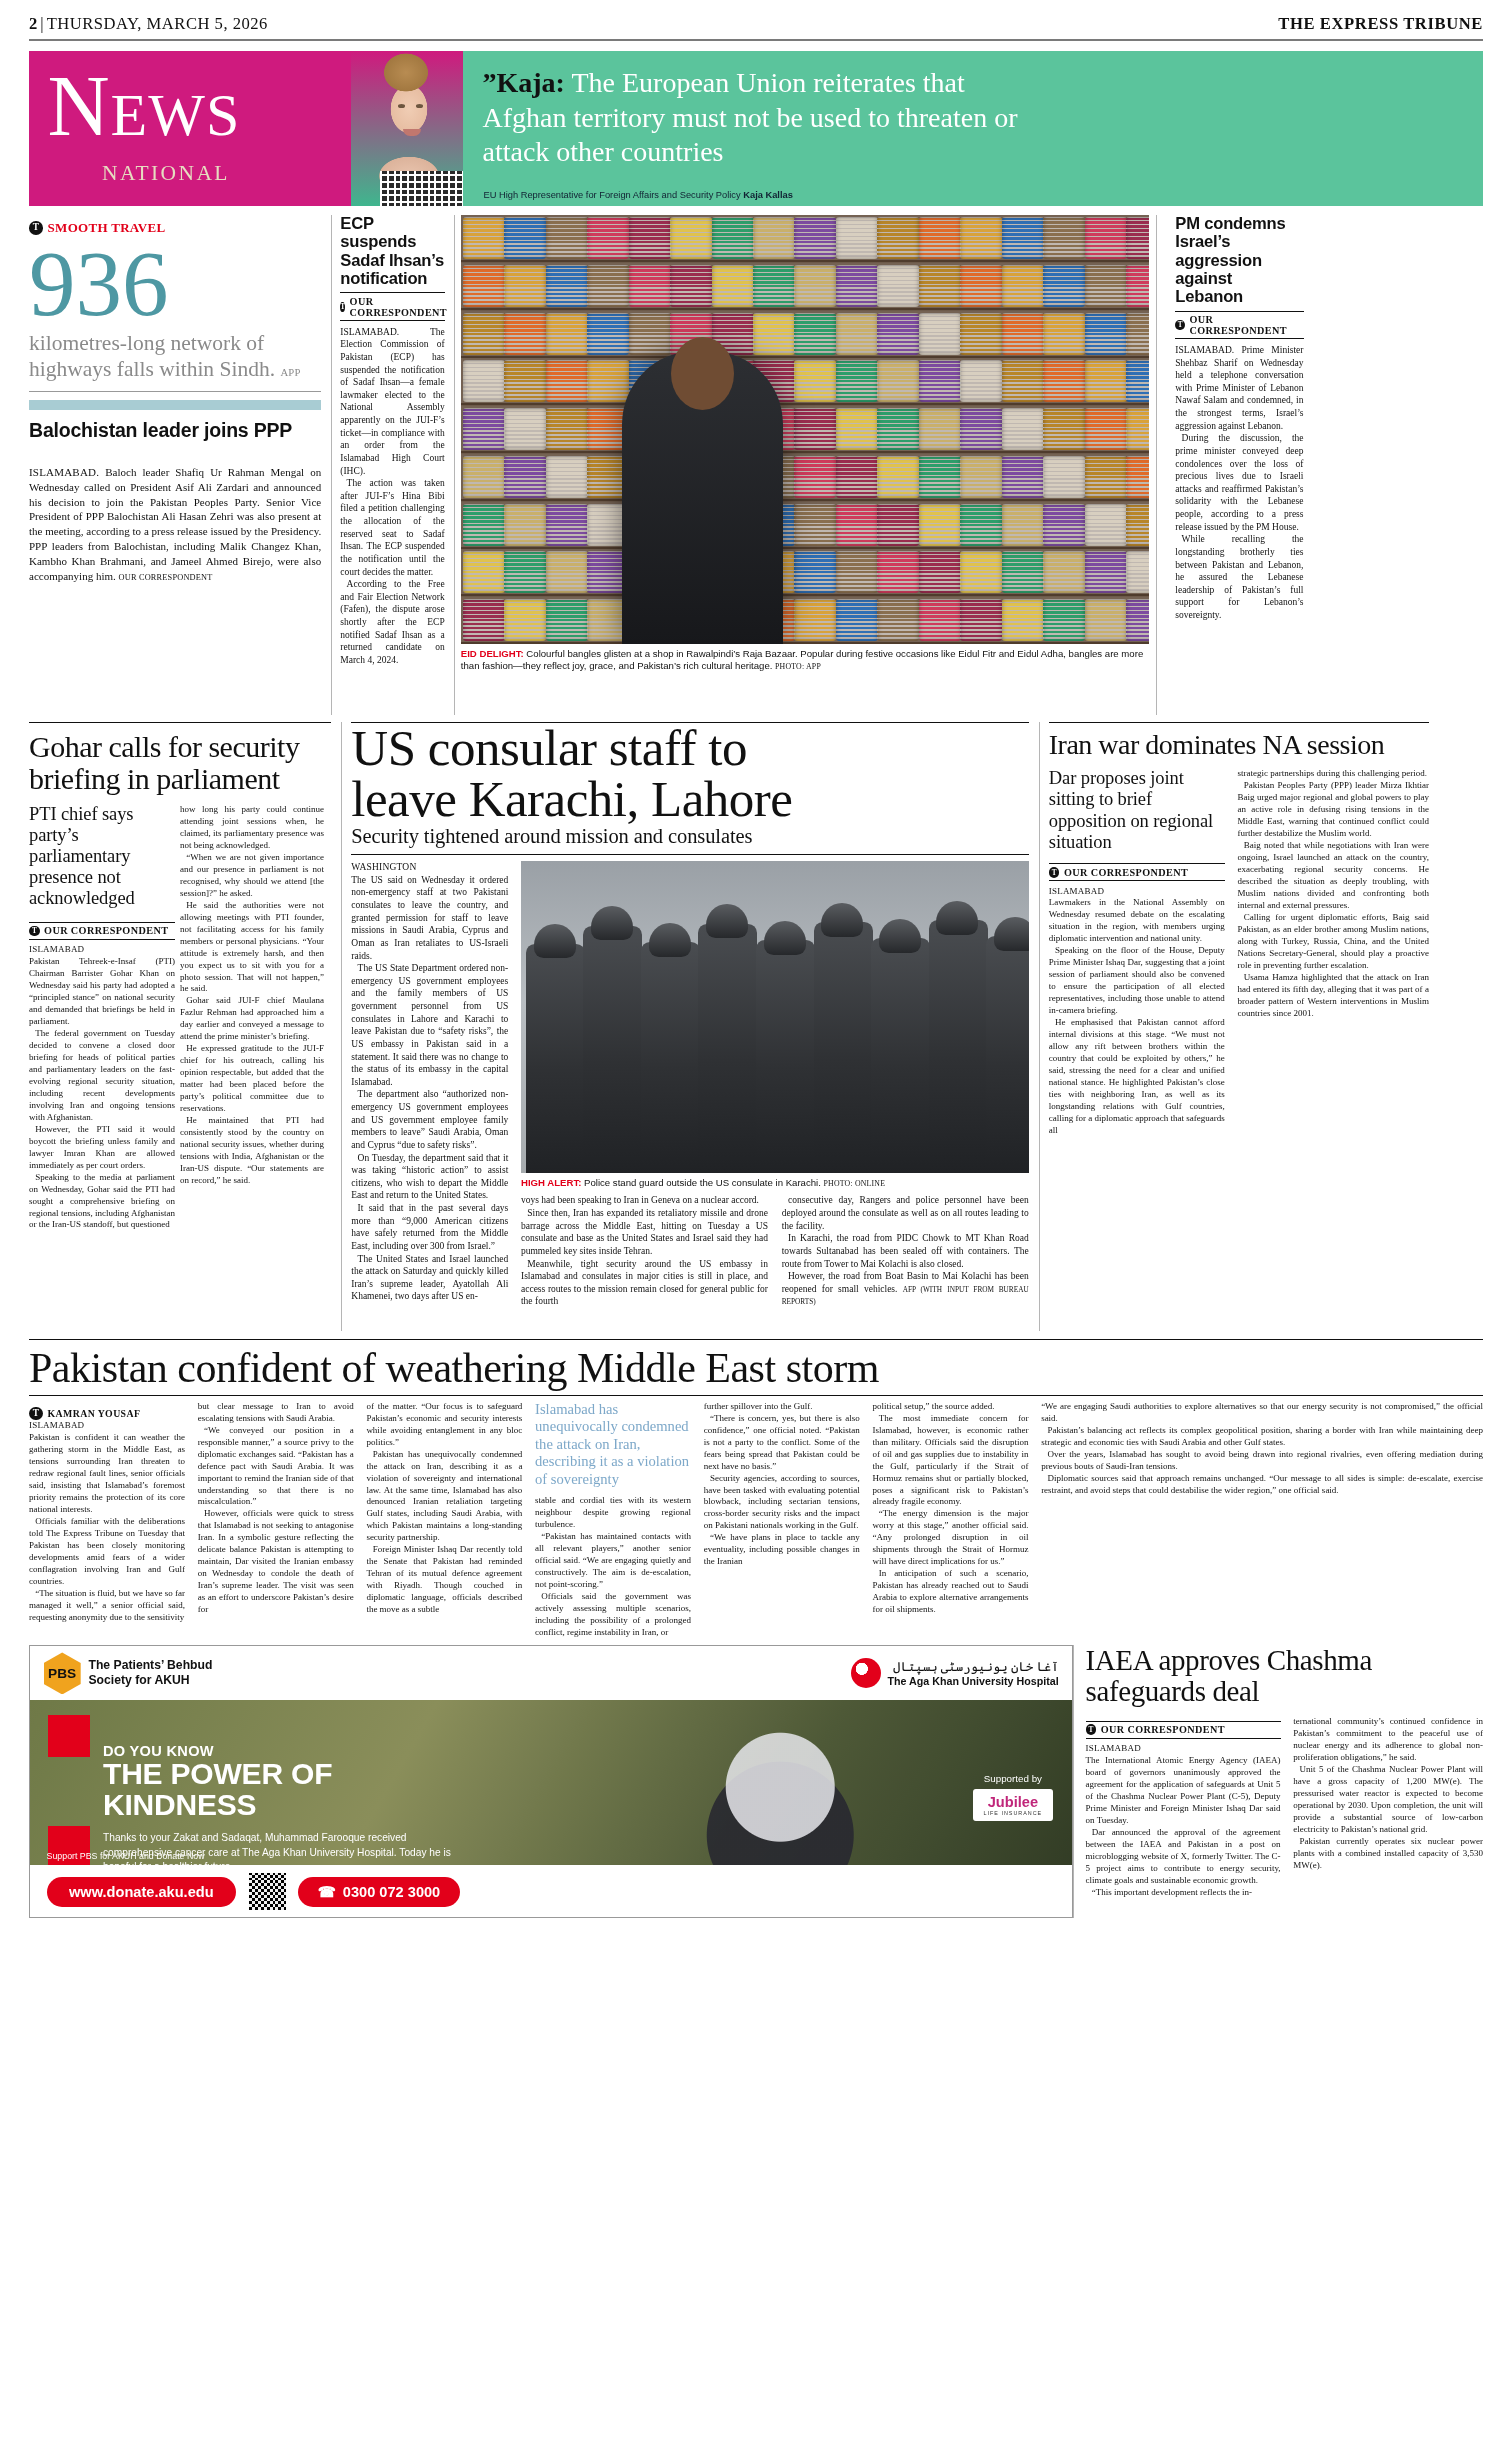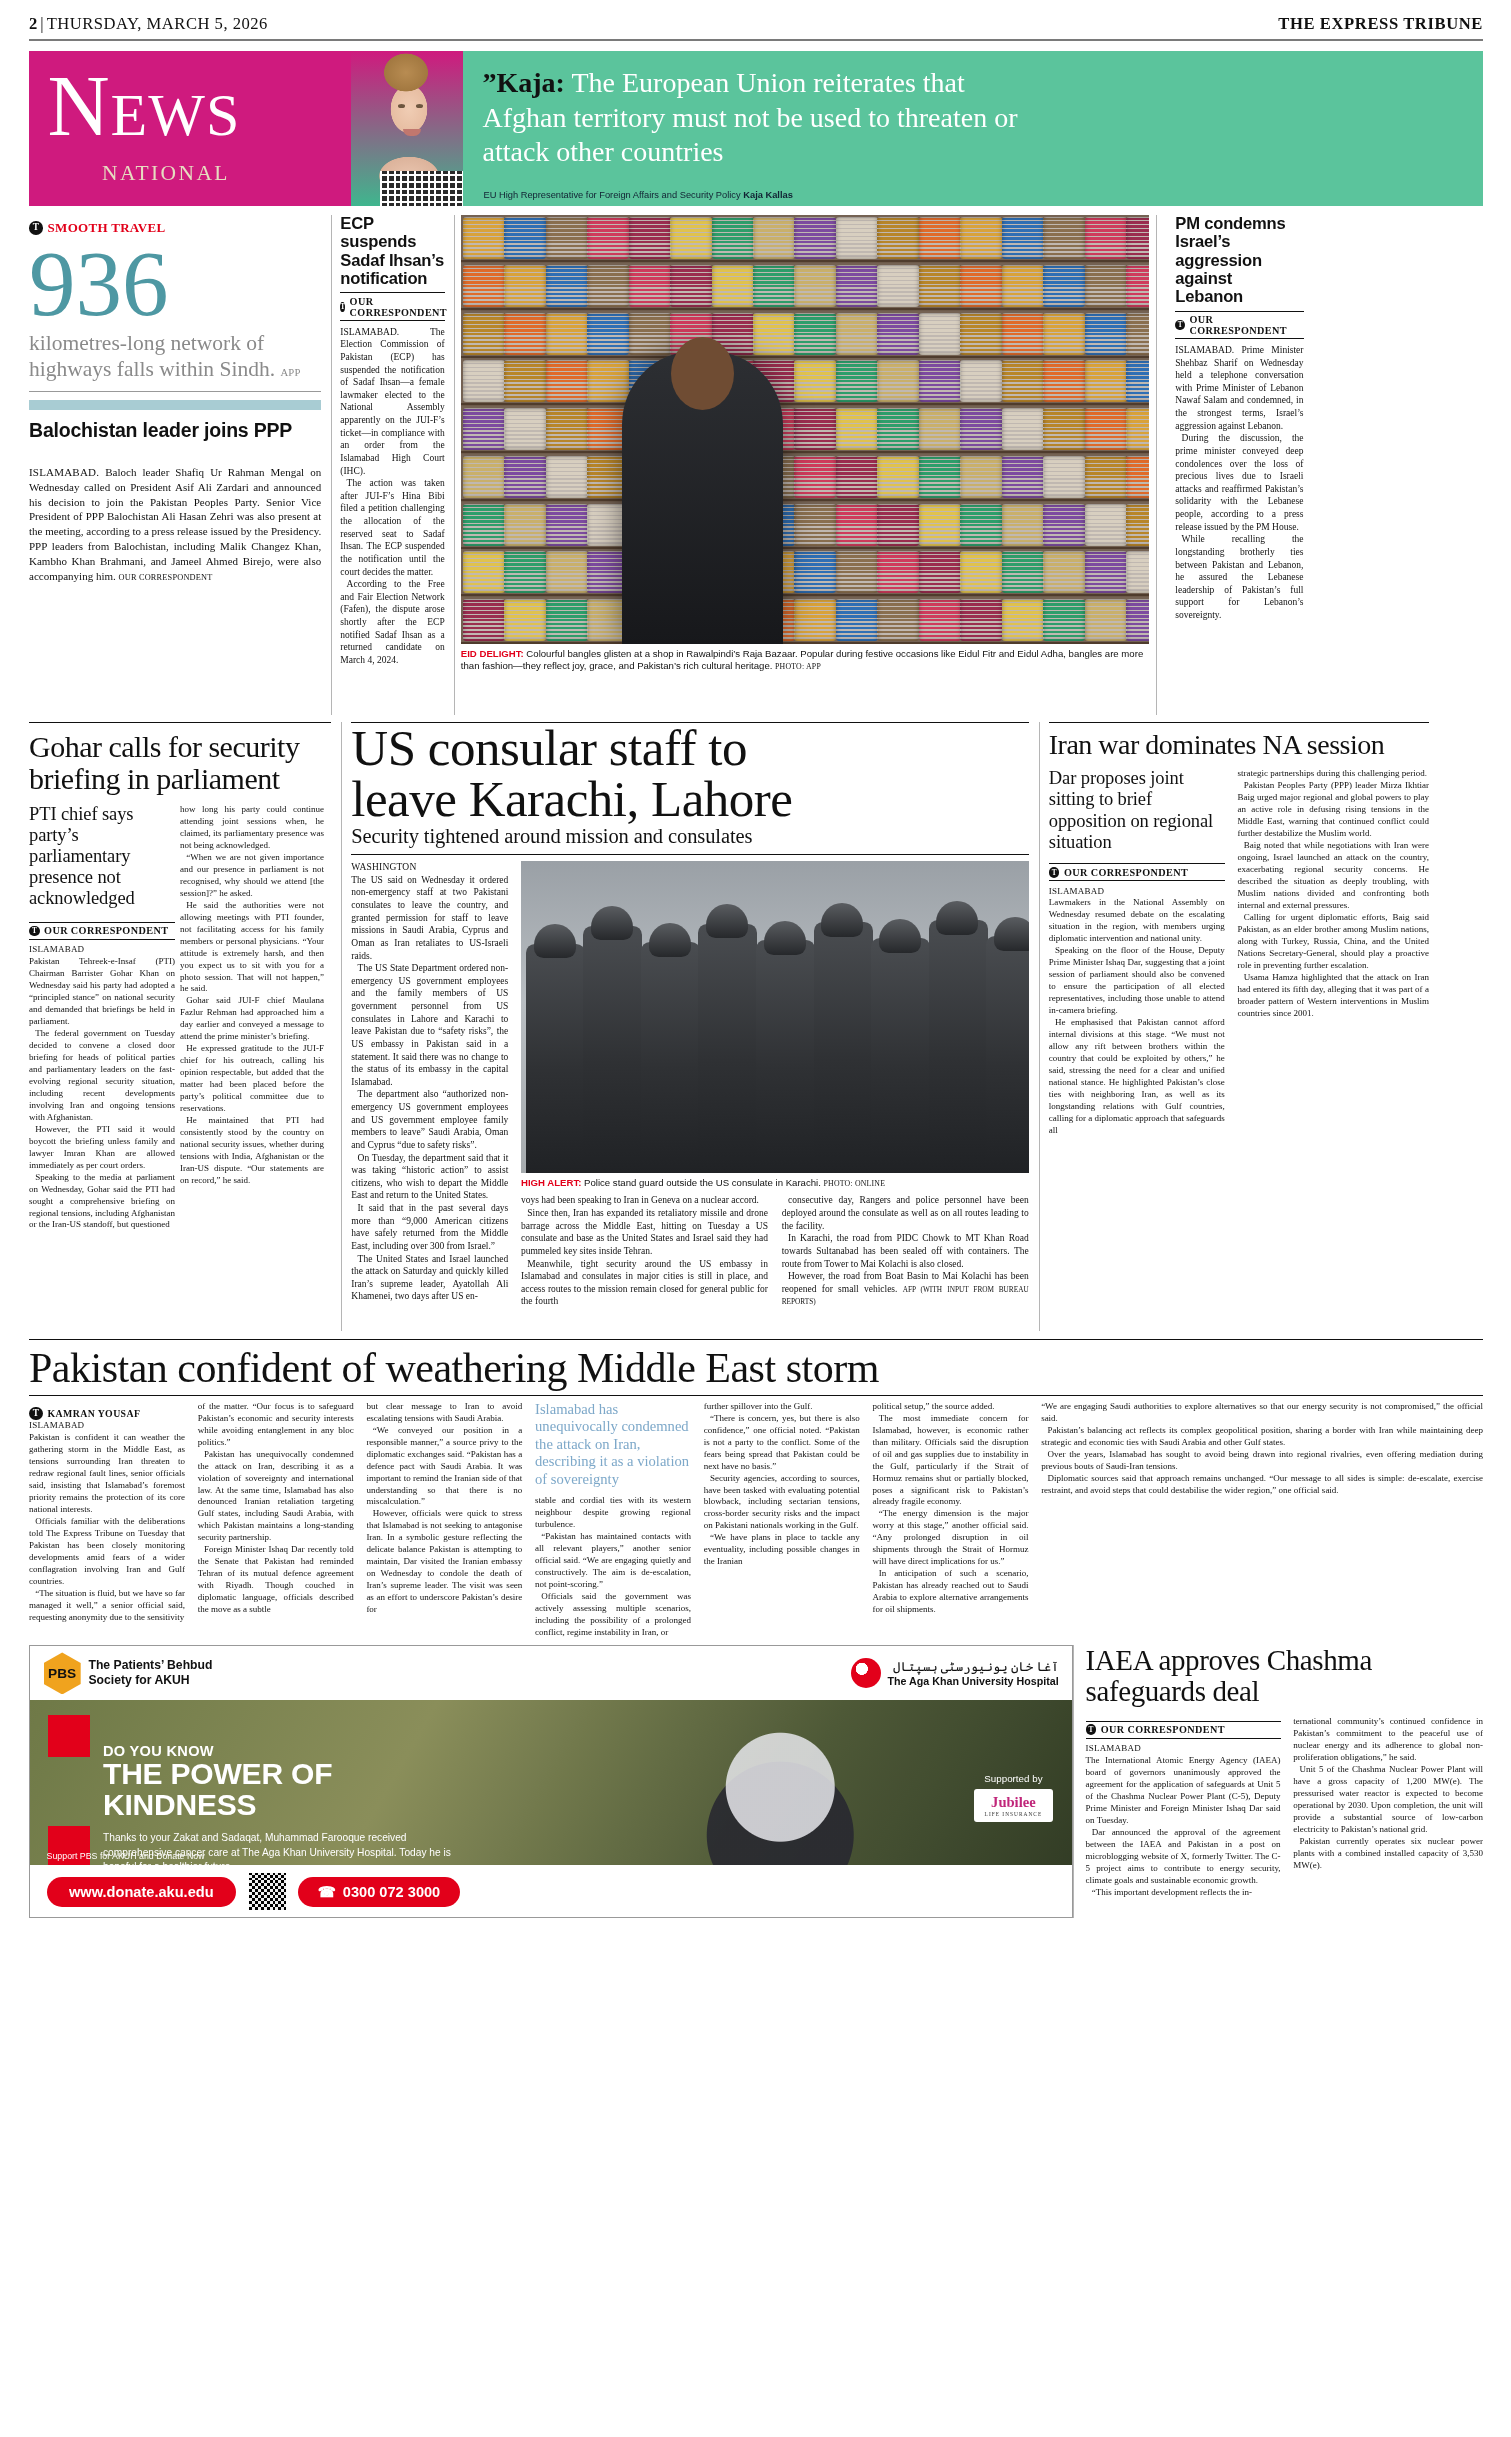--- a/index.html
+++ b/index.html
@@ -160,21 +160,21 @@
       radial-gradient(circle at 72% 62%, rgba(40,40,48,.9) 0 73px, rgba(0,0,0,0) 74px),
       linear-gradient(120deg,#6e7a42 0%, #8a8f55 35%, #4d5a34 70%, #2f3a22 100%);
     filter:saturate(.9);
   }
   .ad-red-sq { position:absolute; background:#e2001a; }
   .ad-title { position:absolute; left:73px; top:43px; font-family:"Liberation Sans", sans-serif; color:#fff; }
   .ad-title .l1 { font-size:14.6px; font-weight:700; letter-spacing:0.3px;}
   .ad-title .l2 { font-size:30px; font-weight:700; line-height:1.02; letter-spacing:-0.2px;}
   .ad-sub { position:absolute; left:73px; top:131px; width:371px; color:#fff; font-family:"Liberation Sans", sans-serif; font-size:10.2px; line-height:1.4;}
   .support { position:absolute; right:19.5px; top:73px; text-align:center; color:#fff; font-family:"Liberation Sans",sans-serif; font-size:9.8px;}
-  .jubilee { margin-top:4.9px; background:#fff; border-radius:2.9px; padding:4.9px 10.7px; color:#c0267a; font-family:Liberation Serif, serif; font-weight:700; font-size:14.6px;}
+  .jubilee { margin-top:4.9px; background:#fff; border-radius:2.9px; padding:4.9px 10.7px; color:#c0267a; font-family:Liberation Sans, sans-serif; font-weight:700; font-size:14.6px;}
   .jubilee small { display:block; font-size:5.4px; color:#333; letter-spacing:1px; font-weight:400;}
   .donate-strip { position:absolute; left:0; right:0; bottom:0; height:53px; background:#fff; display:flex; align-items:center; gap:10.7px; padding:0 16.6px;}
   .donate-pill { background:#e2001a; color:#fff; border-radius:19.5px; padding:6.8px 22.4px; font-family:"Liberation Sans",sans-serif; font-weight:700; font-size:14.6px;}
   .qr { width:41px;height:41px;
     background:
       repeating-linear-gradient(0deg,#111 0 2.9px,#fff 2.9px 5.9px),
       repeating-linear-gradient(90deg,#111 0 2.9px,#fff 2.9px 5.9px);
     background-blend-mode:difference; border:2px solid #fff;}
   .phone-pill { background:#e2001a;color:#fff;border-radius:19.5px;padding:6.8px 19.5px;font-family:"Liberation Sans",sans-serif;font-weight:700;font-size:14.6px;display:flex;align-items:center;gap:6.8px;}
   .support-label{ position:absolute; left:16.6px; bottom:57px; color:#fff; font-family:"Liberation Sans",sans-serif; font-size:8.8px;}
@@ -585,30 +585,30 @@
         </div>
         <div class="body-s" style="font-size:9px">
           <p class="first" style="font-variant:small-caps;letter-spacing:0.2px">ISLAMABAD</p>
           <p class="first">Pakistan is confident it can weather the gathering storm in the Middle East, as tensions surrounding Iran threaten to redraw regional fault lines, senior officials said, insisting that Islamabad’s foremost priority remains the protection of its core national interests.</p>
           <p>Officials familiar with the deliberations told The Express Tribune on Tuesday that Pakistan has been closely monitoring developments amid fears of a wider conflagration involving Iran and Gulf countries.</p>
           <p>“The situation is fluid, but we have so far managed it well,” a senior official said, requesting anonymity due to the sensitivity</p>
         </div>
       </div>
       <div style="width:156px" class="body-s">
         <div class="body-s" style="font-size:9px">
+          <p class="first">but clear message to Iran to avoid escalating tensions with Saudi Arabia.</p>
+          <p>“We conveyed our position in a responsible manner,” a source privy to the diplomatic exchanges said. “Pakistan has a defence pact with Saudi Arabia. It was important to remind the Iranian side of that understanding so that there is no miscalculation.”</p>
+          <p>However, officials were quick to stress that Islamabad is not seeking to antagonise Iran. In a symbolic gesture reflecting the delicate balance Pakistan is attempting to maintain, Dar visited the Iranian embassy on Wednesday to condole the death of Iran’s supreme leader. The visit was seen as an effort to underscore Pakistan’s desire for</p>
+        </div>
+      </div>
+      <div style="width:156px" class="body-s">
+        <div class="body-s" style="font-size:9px">
           <p class="first">of the matter. “Our focus is to safeguard Pakistan’s economic and security interests while avoiding entanglement in any bloc politics.”</p>
           <p>Pakistan has unequivocally condemned the attack on Iran, describing it as a violation of sovereignty and international law. At the same time, Islamabad has also denounced Iranian retaliation targeting Gulf states, including Saudi Arabia, with which Pakistan maintains a long-standing security partnership.</p>
           <p>Foreign Minister Ishaq Dar recently told the Senate that Pakistan had reminded Tehran of its mutual defence agreement with Riyadh. Though couched in diplomatic language, officials described the move as a subtle</p>
-        </div>
-      </div>
-      <div style="width:156px" class="body-s">
-        <div class="body-s" style="font-size:9px">
-          <p class="first">but clear message to Iran to avoid escalating tensions with Saudi Arabia.</p>
-          <p>“We conveyed our position in a responsible manner,” a source privy to the diplomatic exchanges said. “Pakistan has a defence pact with Saudi Arabia. It was important to remind the Iranian side of that understanding so that there is no miscalculation.”</p>
-          <p>However, officials were quick to stress that Islamabad is not seeking to antagonise Iran. In a symbolic gesture reflecting the delicate balance Pakistan is attempting to maintain, Dar visited the Iranian embassy on Wednesday to condole the death of Iran’s supreme leader. The visit was seen as an effort to underscore Pakistan’s desire for</p>
         </div>
       </div>
       <div style="width:156px">
         <div class="pullquote">Islamabad has unequivocally condemned the attack on Iran, describing it as a violation of sovereignty</div>
         <div class="body-s" style="font-size:9px;margin-top:6.8px">
           <p class="first">stable and cordial ties with its western neighbour despite growing regional turbulence.</p>
           <p>“Pakistan has maintained contacts with all relevant players,” another senior official said. “We are engaging quietly and constructively. The aim is de-escalation, not point-scoring.”</p>
           <p>Officials said the government was actively assessing multiple scenarios, including the possibility of a prolonged conflict, regime instability in Iran, or</p>
         </div>
       </div>

